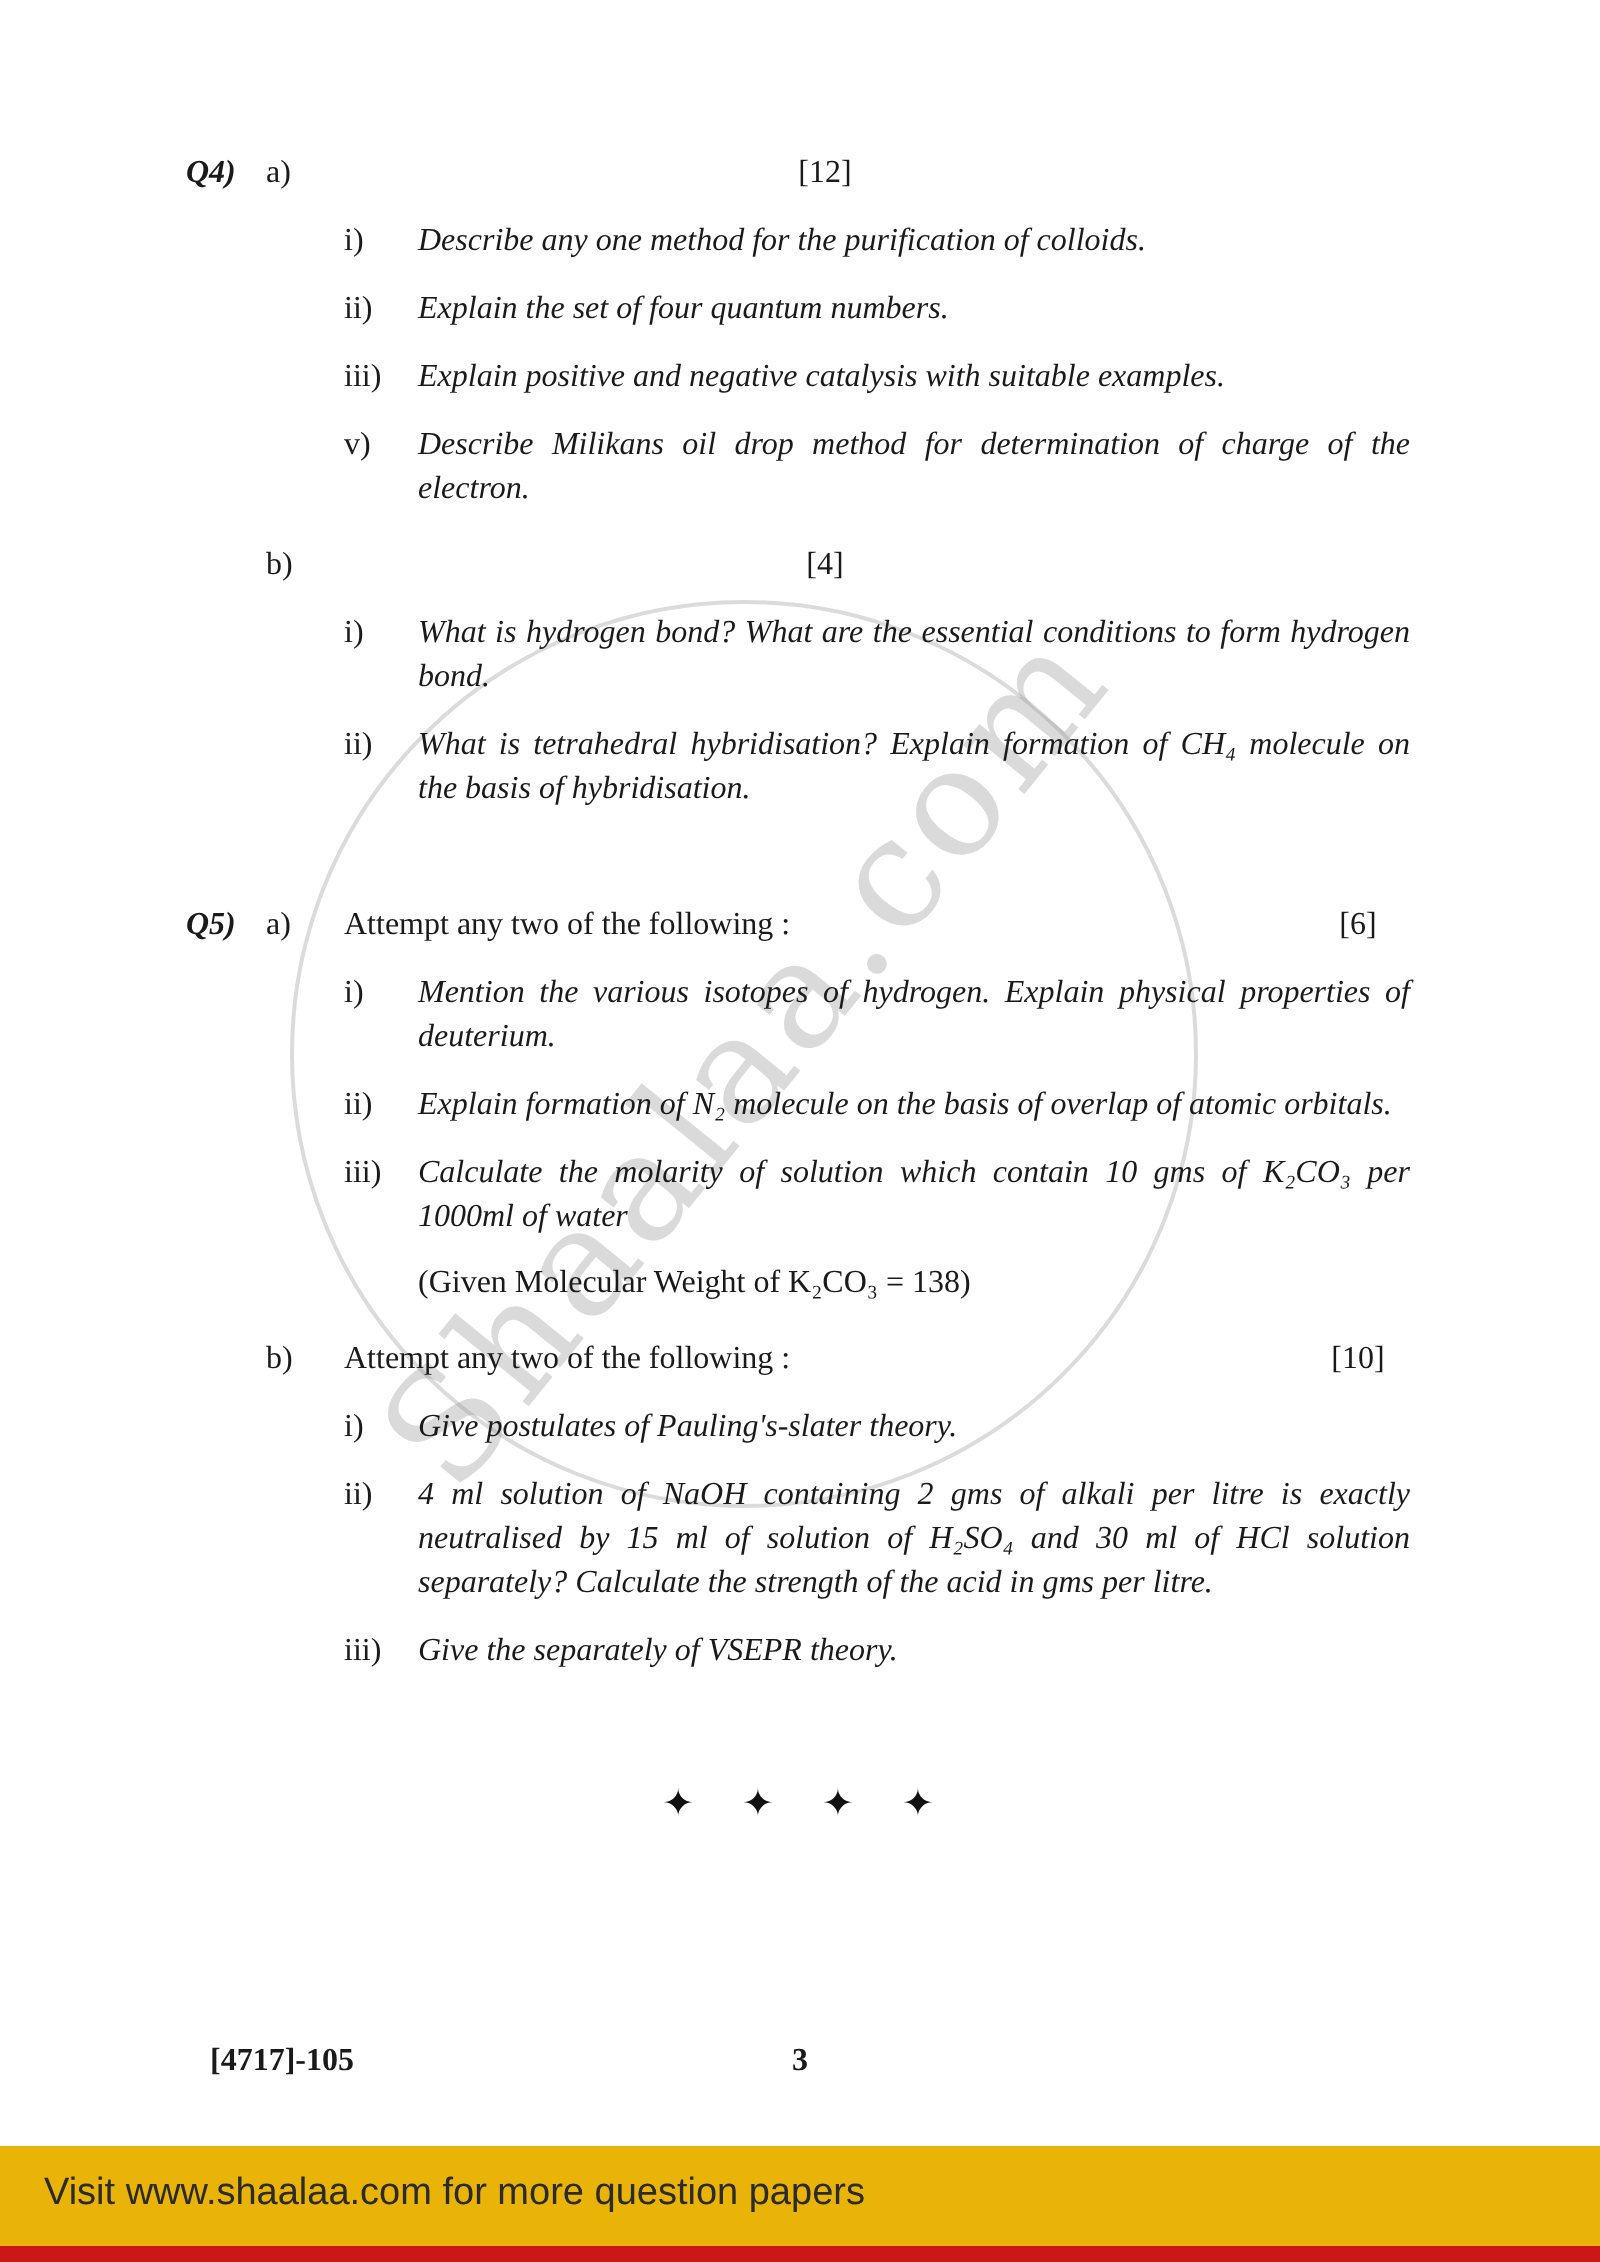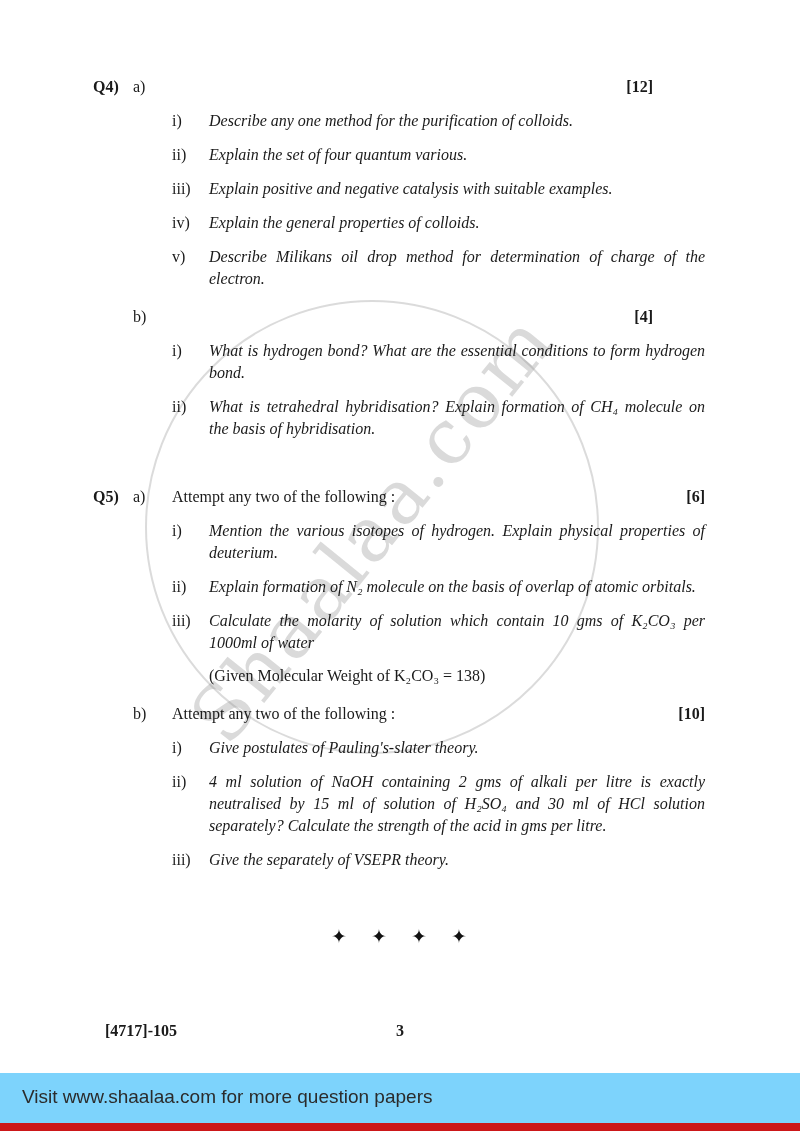--- a/index.html
+++ b/index.html
@@ -45,22 +45,22 @@
     line-height: 22px;
   }
   .question { margin: 0; }
   .question + .question { margin-top: 46px; }
   .part + .part { margin-top: 16px; }
   .part-head {
     display: grid;
     grid-template-columns: 40px 39px 1fr 52px;
     align-items: baseline;
   }
-  .qnum { font-weight: bold; }
-  .marks { font-weight: bold; text-align: right; }
+  .qnum { font-weight: bold; font-style: italic; }
+  .marks { font-weight: normal; text-align: center; }
   .item {
     display: grid;
     grid-template-columns: 37px 1fr;
     margin-left: 79px;
     margin-top: 12px;
     align-items: baseline;
   }
   .itext { text-align: justify; font-style: italic; }
   .item-note {
     margin-left: 116px;
@@ -88,21 +88,21 @@
   }
   .paper-code { position: absolute; left: 105px; top: 0; }
   .pagenum { position: absolute; left: 50%; transform: translateX(-50%); top: 0; }
 
   
   .bottom-bar {
     position: absolute;
     left: 0; right: 0; bottom: 0;
     height: 58px;
     z-index: 2;
-    background: #7dd3fc;
+    background: #eab308;
     font-family: "Liberation Sans", "DejaVu Sans", sans-serif;
     font-size: 19px;
     color: #2b2b2b;
     display: flex;
     align-items: center;
     padding-left: 22px;
     box-sizing: border-box;
     padding-bottom: 10px;
   }
   .accent-bar {
@@ -131,29 +131,25 @@
           <span class="qnum">Q4)</span>
           <span class="plabel">a)</span>
           <span class="marks">[12]</span>
         </div>
         <div class="item">
           <span class="ilabel">i)</span>
           <span class="itext">Describe any one method for the purification of colloids.</span>
         </div>
         <div class="item">
           <span class="ilabel">ii)</span>
-          <span class="itext">Explain the set of four quantum various.</span>
+          <span class="itext">Explain the set of four quantum numbers.</span>
         </div>
         <div class="item">
           <span class="ilabel">iii)</span>
           <span class="itext">Explain positive and negative catalysis with suitable examples.</span>
-        </div>
-        <div class="item">
-          <span class="ilabel">iv)</span>
-          <span class="itext">Explain the general properties of colloids.</span>
         </div>
         <div class="item">
           <span class="ilabel">v)</span>
           <span class="itext">Describe Milikans oil drop method for determination of charge of the electron.</span>
         </div>
       </div>
 
       <div class="part">
         <div class="part-head">
           <span class="qnum"></span>

